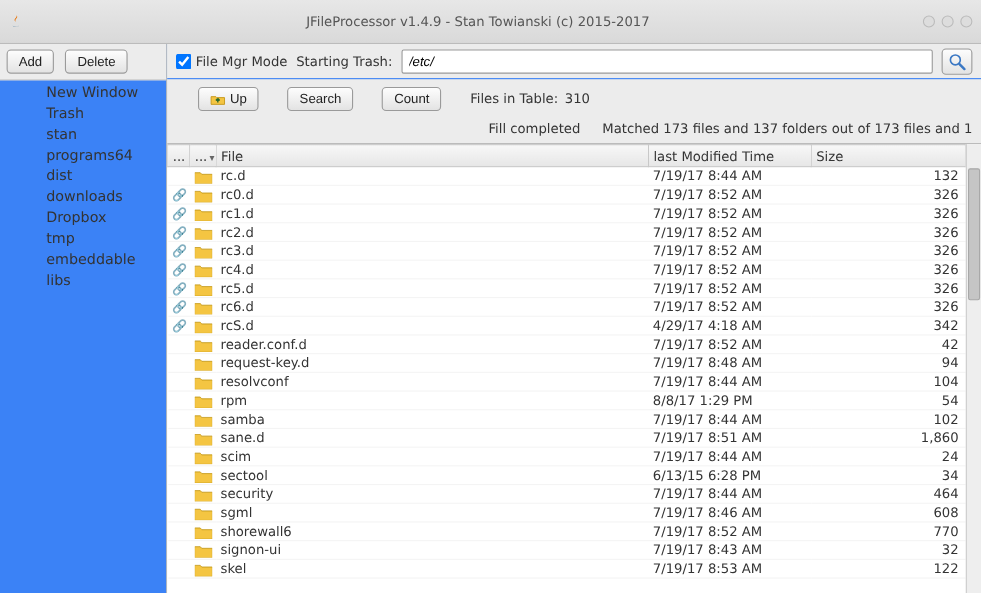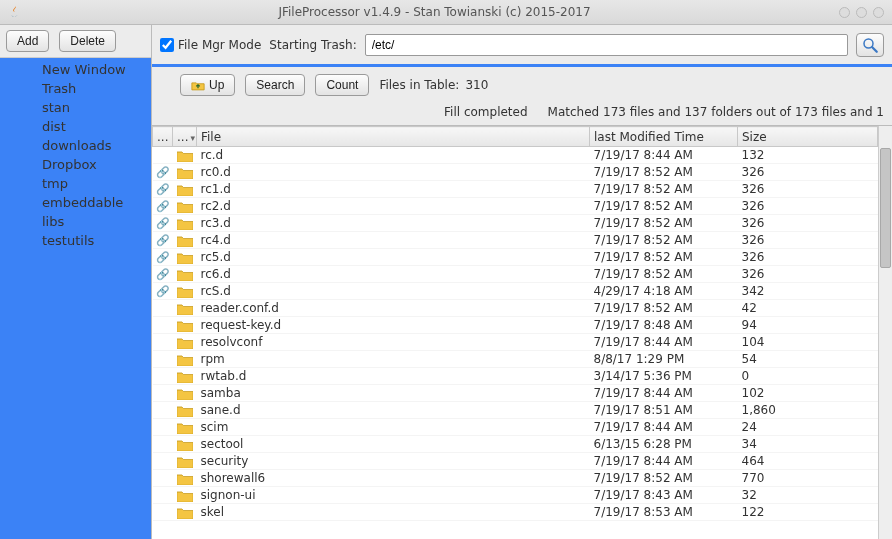--- a/index.html
+++ b/index.html
@@ -1,49 +1,49 @@
 <!DOCTYPE html>
 <html><head>
 <meta charset="utf-8">
 <style>
   * { box-sizing: border-box; margin: 0; padding: 0; }
   body { font-family: "DejaVu Sans", Arial, sans-serif; font-size: 12px; background: #f2f1f0; color: #333; width: 892px; height: 539px; overflow: hidden; }
-  .titlebar { height: 25px; background: linear-gradient(#e7e7e7,#d9d9d9); border-bottom:1px solid #bbb; display:flex; align-items:center; padding:0 8px; position:relative; }
+  .titlebar { height: 40px; background: linear-gradient(#e7e7e7,#d9d9d9); border-bottom:1px solid #bbb; display:flex; align-items:center; padding:0 8px; position:relative; }
   .titlebar .java-icon { width:14px; height:14px; margin-right:8px; }
   .titlebar .title { flex:1; text-align:center; color:#555; font-size:12px; }
   .titlebar .win-dots { display:flex; gap:6px; }
   .titlebar .dot { width:11px; height:11px; border-radius:50%; background:#ddd; border:1px solid #bbb; }
   .app { display:flex; height: calc(539px - 24px); }
   .sidebar { width:152px; background:#3b82f6; border-right:1px solid #bbb; display:flex; flex-direction:column; }
   .sidebar-toolbar { height:33px; display:flex; align-items:center; gap:10px; padding:4px 6px; background:#ececec; border-bottom:1px solid #ccc; }
   button.swing { background:linear-gradient(#fdfdfd,#e3e3e3); border:1px solid #9a9a9a; border-radius:4px; padding:3px 10px; font-size:12px; color:#222; cursor:pointer; }
   .sidebar-list { flex:1; overflow:auto; padding:2px 0; }
   .sb-item { padding:2px 8px; font-size:13px; cursor:pointer;margin-left:34px; }
   .main { flex:1; display:flex; flex-direction:column; background:#ececec; }
   .row { display:flex; align-items:center; gap:8px; padding:5px 8px; }
-  .row.top { border-bottom:3px solid #3b82f6; height:42px; }
+  .row.top { border-bottom:1px solid #3b82f6; height:32px; }
   .chk { display:flex; align-items:center; gap:4px; font-size:12px; }
   .chk input { width:14px; height:14px; }
-  input.path { flex:1; border:1px solid #999; border-radius:2px; padding:3px 6px; font-size:12px; background:#fff; }
+  input.path { flex:1; border:1px solid #999; border-radius:2px; padding:3px 6px; font-size:12px; background:#fff;font-style:italic; }
   .search-btn { width:28px; height:24px; background:linear-gradient(#fdfdfd,#e3e3e3); border:1px solid #9a9a9a; border-radius:4px; display:flex; align-items:center; justify-content:center; cursor:pointer; }
-  .row.tools { height:36px; gap:10px; padding-left:28px; }
+  .row.tools { height:36px; gap:26px; padding-left:28px; }
   .up-btn { padding:3px 12px; }
   .table-count { font-size:12px; display:flex; gap:6px;justify-content:space-between; }
   .statusline { padding:2px 8px 6px 8px; font-size:12px; display:flex; gap:20px;justify-content:flex-end; }
   .table-wrap { flex:1; background:#fff; border-top:1px solid #bbb; position:relative; overflow:hidden; display:flex; }
   .table-scroll { flex:1; overflow:auto; }
   table { border-collapse: collapse; width:100%; table-layout:fixed; }
   thead th { position:sticky; top:0; background:linear-gradient(#f7f7f7,#e6e6e6); border:1px solid #c8c8c8; font-weight:normal; font-size:12px; text-align:left; padding:2px 4px; height:20px; }
   col.c-link { width:20px; }
   col.c-icon { width:24px; }
   col.c-file { width:auto; }
   col.c-mod  { width:148px; }
   col.c-size { width:140px; }
   tbody td { border-bottom:1px solid #f4f4f4; font-size:12px; padding:0 4px; height:17px; white-space:nowrap; overflow:hidden; }
-  td.size { text-align:left; padding-right:6px; }
+  td.size { text-align:right; padding-right:6px; }
   .folder-icon { width:16px; height:12px; display:inline-block; vertical-align:middle; }
   .link-icon { color:#888; font-size:11px; }
   .hdr-dots { text-align:center; }
   .scrollbar-fake { width:14px; background:#eee; border-left:1px solid #ccc; position:relative; }
   .scrollbar-fake .thumb { position:absolute; top:22px; left:1px; width:11px; height:120px; background:#c5c5c5; border:1px solid #a8a8a8; border-radius:2px; }
   .sort-ind { font-size:9px; color:#666; margin-left:2px; }
   .mag-svg { width:18px; height:18px; }
   .up-svg { width:14px; height:11px; vertical-align:middle; margin-right:4px; }
 </style>
 </head>
@@ -67,27 +67,27 @@
 <div class="app">
   <div class="sidebar">
     <div class="sidebar-toolbar">
       <button class="swing">Add</button>
       <button class="swing">Delete</button>
     </div>
     <div class="sidebar-list" id="sidebar-list">
         <div class="sb-item">New Window</div>
         <div class="sb-item">Trash</div>
         <div class="sb-item">stan</div>
+        <div class="sb-item">programs64</div>
         <div class="sb-item">dist</div>
         <div class="sb-item">downloads</div>
         <div class="sb-item">Dropbox</div>
         <div class="sb-item">tmp</div>
         <div class="sb-item">embeddable</div>
         <div class="sb-item">libs</div>
-        <div class="sb-item">testutils</div>
       </div>
   </div>
 
   <div class="main">
     <div class="row top">
       <label class="chk">
         <input type="checkbox" checked="" style="">
         <span>File Mgr Mode</span>
       </label>
       <span>Starting Trash:</span>
@@ -269,30 +269,20 @@
                 <td>rpm</td>
                 <td>8/8/17 1:29 PM</td>
                 <td class="size">54</td>
               </tr>
               <tr>
                 <td></td>
                 <td><span><svg class="folder-icon" viewBox="0 0 16 12">
                       <path d="M0 2h5l1.5 1.5H16V12H0z" fill="#f4c542" stroke="#c79a1e" stroke-width="0.5"></path>
                       <path d="M0 2h5l1.5 1.5H16" fill="none" stroke="#c79a1e" stroke-width="0.5"></path>
                     </svg></span></td>
-                <td>rwtab.d</td>
-                <td>3/14/17 5:36 PM</td>
-                <td class="size">0</td>
-              </tr>
-              <tr>
-                <td></td>
-                <td><span><svg class="folder-icon" viewBox="0 0 16 12">
-                      <path d="M0 2h5l1.5 1.5H16V12H0z" fill="#f4c542" stroke="#c79a1e" stroke-width="0.5"></path>
-                      <path d="M0 2h5l1.5 1.5H16" fill="none" stroke="#c79a1e" stroke-width="0.5"></path>
-                    </svg></span></td>
                 <td>samba</td>
                 <td>7/19/17 8:44 AM</td>
                 <td class="size">102</td>
               </tr>
               <tr>
                 <td></td>
                 <td><span><svg class="folder-icon" viewBox="0 0 16 12">
                       <path d="M0 2h5l1.5 1.5H16V12H0z" fill="#f4c542" stroke="#c79a1e" stroke-width="0.5"></path>
                       <path d="M0 2h5l1.5 1.5H16" fill="none" stroke="#c79a1e" stroke-width="0.5"></path>
                     </svg></span></td>
@@ -329,20 +319,30 @@
                 <td>security</td>
                 <td>7/19/17 8:44 AM</td>
                 <td class="size">464</td>
               </tr>
               <tr>
                 <td></td>
                 <td><span><svg class="folder-icon" viewBox="0 0 16 12">
                       <path d="M0 2h5l1.5 1.5H16V12H0z" fill="#f4c542" stroke="#c79a1e" stroke-width="0.5"></path>
                       <path d="M0 2h5l1.5 1.5H16" fill="none" stroke="#c79a1e" stroke-width="0.5"></path>
                     </svg></span></td>
+                <td>sgml</td>
+                <td>7/19/17 8:46 AM</td>
+                <td class="size">608</td>
+              </tr>
+              <tr>
+                <td></td>
+                <td><span><svg class="folder-icon" viewBox="0 0 16 12">
+                      <path d="M0 2h5l1.5 1.5H16V12H0z" fill="#f4c542" stroke="#c79a1e" stroke-width="0.5"></path>
+                      <path d="M0 2h5l1.5 1.5H16" fill="none" stroke="#c79a1e" stroke-width="0.5"></path>
+                    </svg></span></td>
                 <td>shorewall6</td>
                 <td>7/19/17 8:52 AM</td>
                 <td class="size">770</td>
               </tr>
               <tr>
                 <td></td>
                 <td><span><svg class="folder-icon" viewBox="0 0 16 12">
                       <path d="M0 2h5l1.5 1.5H16V12H0z" fill="#f4c542" stroke="#c79a1e" stroke-width="0.5"></path>
                       <path d="M0 2h5l1.5 1.5H16" fill="none" stroke="#c79a1e" stroke-width="0.5"></path>
                     </svg></span></td>

